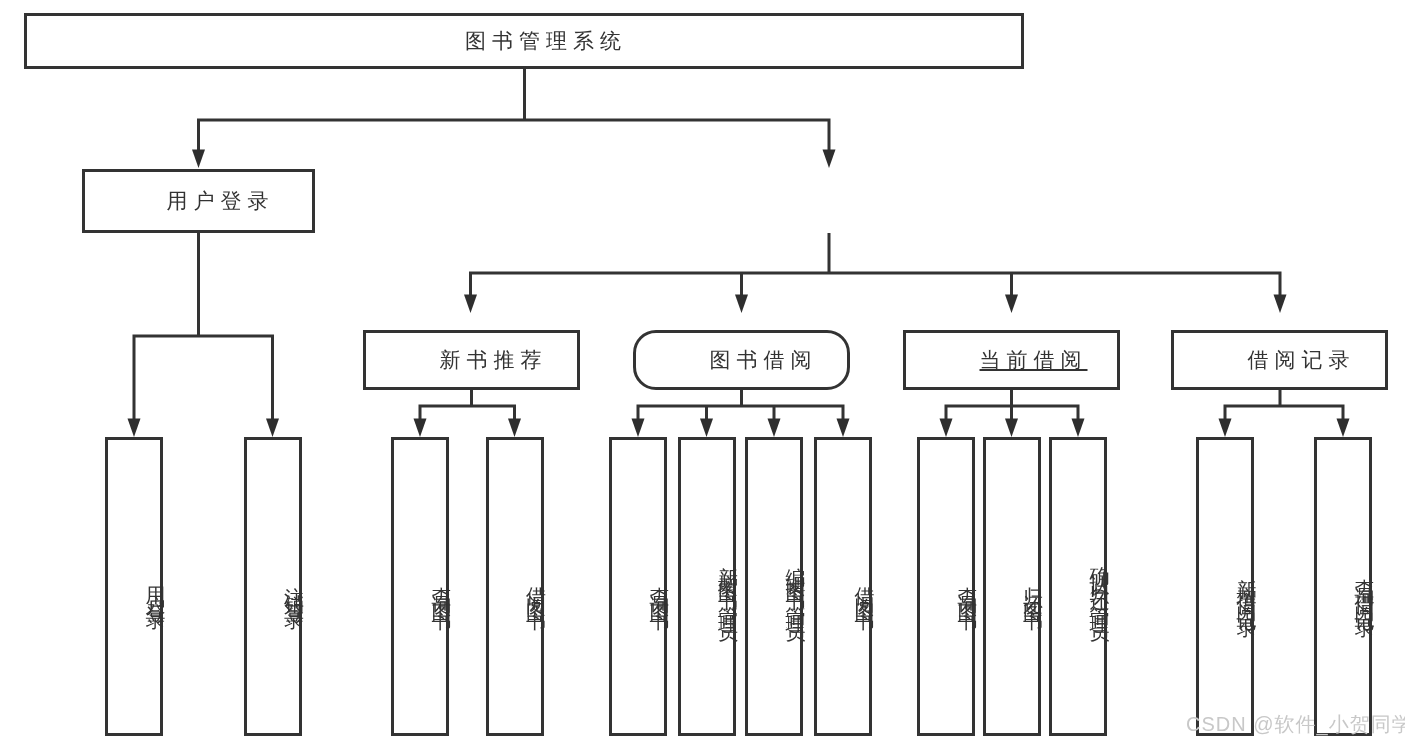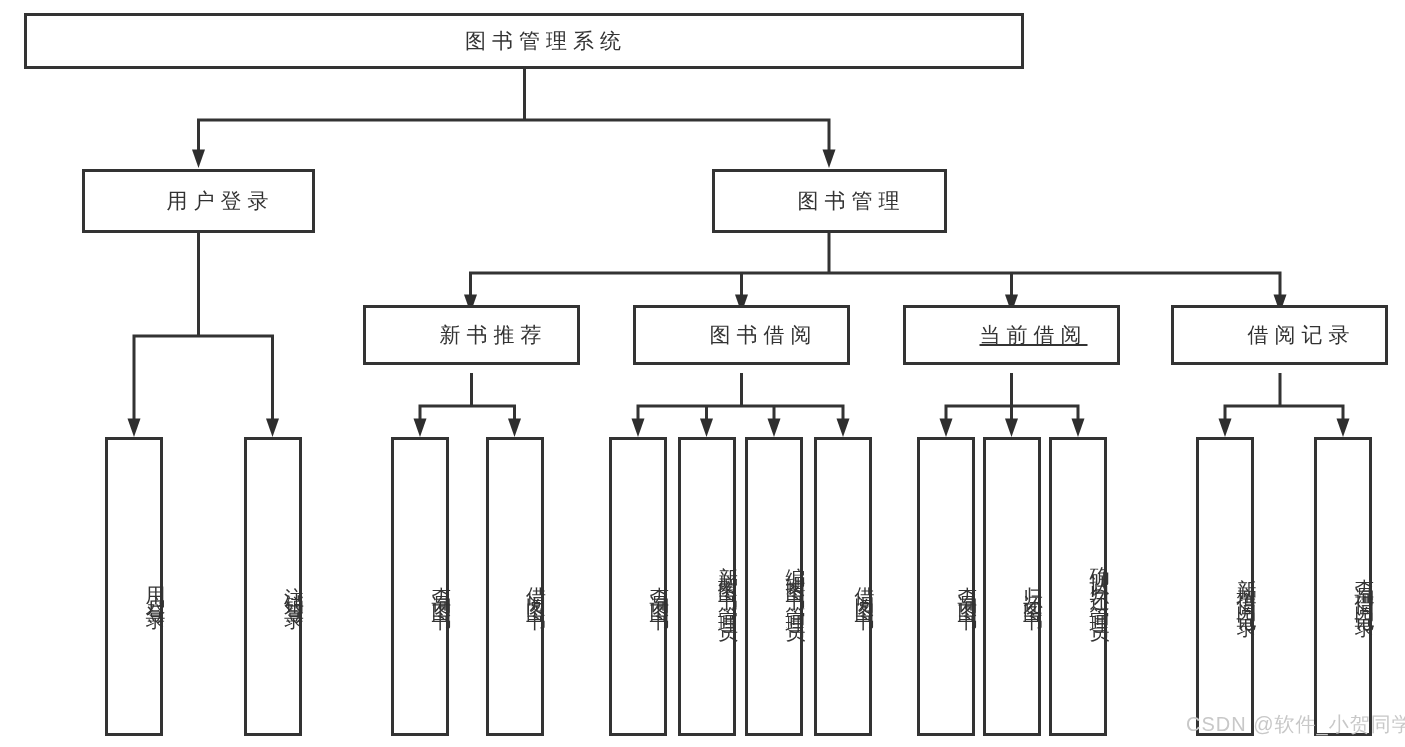--- a/index.html
+++ b/index.html
@@ -11,23 +11,23 @@
   .box{
     position:absolute;background:#ffffff;border:3px solid #333333;
     box-sizing:border-box;display:flex;align-items:center;justify-content:center;
     color:#333333;z-index:2;padding-left:44px;
   }
   .hlabel{font-size:21px;letter-spacing:6px;white-space:nowrap;color:#333333;}
   .node-root{left:24px;top:13px;width:1000px;height:56px;}
   .node-l2{top:169px;height:64px;}
   .node-user-login{left:82px;width:233px;}
   .node-book-management{left:712px;width:235px;}
-  .node-l3{top:305px;width:217px;height:60px;}
+  .node-l3{top:330px;width:217px;height:60px;}
   .node-new-book{left:363px;}
-  .node-book-borrow{left:633px;}
+  .node-book-borrow{left:633px;border-radius:23px;}
   .node-current-borrow{left:903px;text-decoration:underline;}
   .node-borrow-records{left:1171px;}
   .leaf{top:437px;width:58px;height:299px;}
   .vlabel{
     writing-mode:vertical-rl;text-orientation:mixed;
     font-size:20px;letter-spacing:8px;line-height:1;color:#333333;
   }
   .watermark{
     position:absolute;left:1186px;top:711px;z-index:5;
     font-size:20px;color:#c8c8c8;letter-spacing:1px;white-space:nowrap;
@@ -70,23 +70,20 @@
       <polygon points="1336.5,418.5 1349.5,418.5 1343,437"></polygon>
     </g>
   </svg>
 
   <div class="box node-root">
     <span class="hlabel">图书管理系统</span>
   </div>
 
   <div class="box node-l2 node-user-login">
     <span class="hlabel">用户登录</span>
-  </div>
-  <div class="box node-l2 node-book-management">
-    <span class="hlabel">图书管理</span>
   </div>
 
   <div class="box node-l3 node-new-book">
     <span class="hlabel">新书推荐</span>
   </div>
   <div class="box node-l3 node-book-borrow">
     <span class="hlabel">图书借阅</span>
   </div>
   <div class="box node-l3 node-current-borrow">
     <span class="hlabel">当前借阅</span>

